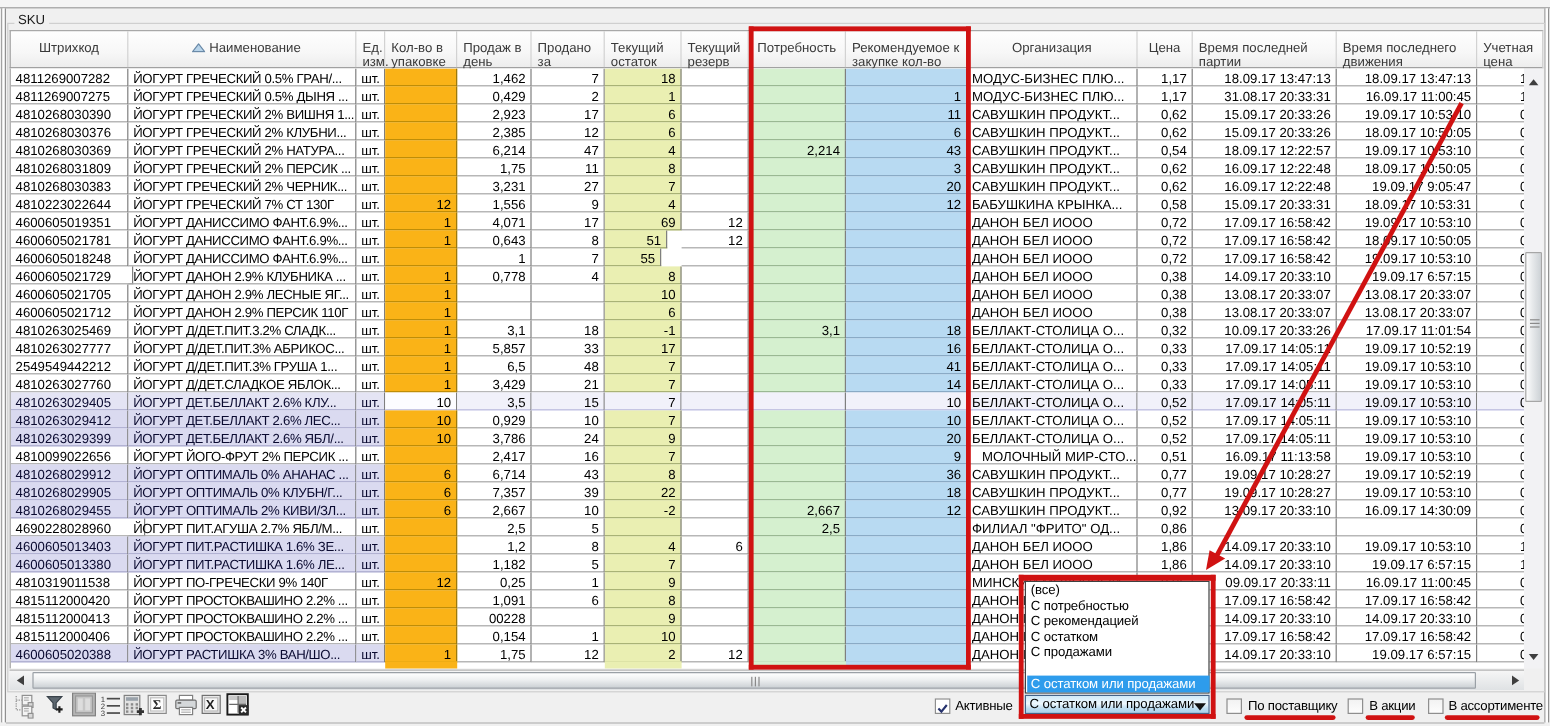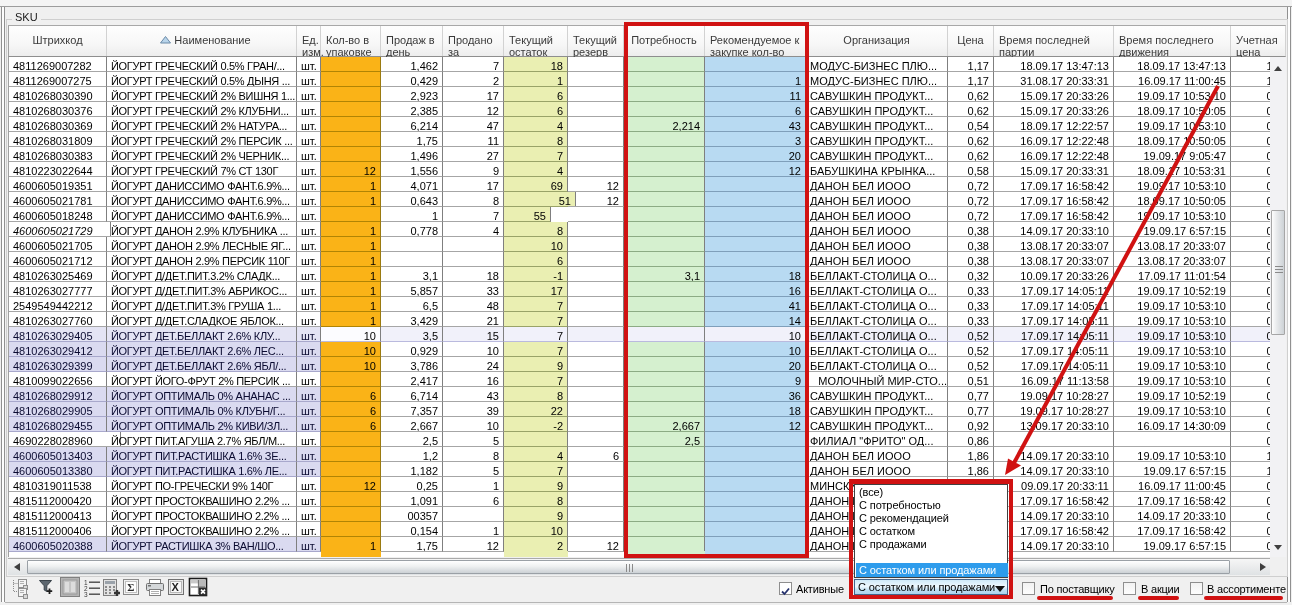--- a/index.html
+++ b/index.html
@@ -179,21 +179,21 @@
         <div class="c0 num " style="left:939px;width:46px;">0,62</div>
         <div class="c0 num " style="left:985px;width:120px;">16.09.17 12:22:48</div>
         <div class="c0 num " style="left:1105px;width:117px;">18.09.17 10:50:05</div>
         <div class="c0 num " style="left:1222px;width:60px;padding-right:2px;">0,62</div>
       </div>
 <div class="r" style="top:90px;">
         <div class="c0 txt " style="left:0px;width:98px;">4810268030383</div>
         <div class="c0 txt nm " style="left:98px;width:190px;">ЙОГУРТ ГРЕЧЕСКИЙ 2% ЧЕРНИК...</div>
         <div class="c0 txt " style="left:288px;width:24px;">шт.</div>
         <div class="c0 num orange" style="left:312px;width:60px;"></div>
-        <div class="c0 num " style="left:372px;width:62px;">1,496</div>
+        <div class="c0 num " style="left:372px;width:62px;">3,231</div>
         <div class="c0 num " style="left:434px;width:61px;">27</div>
         <div class="c0 num yellow" style="left:495px;width:64px;">7</div>
         <div class="c0 num " style="left:559px;width:56px;"></div>
         <div class="c0 num green" style="left:615px;width:81px;"></div>
         <div class="c0 num blue" style="left:696px;width:101px;">20</div>
         <div class="c0 txt " style="left:797px;width:142px;">САВУШКИН ПРОДУКТ...</div>
         <div class="c0 num " style="left:939px;width:46px;">0,62</div>
         <div class="c0 num " style="left:985px;width:120px;">16.09.17 12:22:48</div>
         <div class="c0 num " style="left:1105px;width:117px;">19.09.17 9:05:47</div>
         <div class="c0 num " style="left:1222px;width:60px;padding-right:2px;">0,62</div>
@@ -232,21 +232,21 @@
         <div class="c0 num " style="left:1105px;width:117px;">19.09.17 10:53:10</div>
         <div class="c0 num " style="left:1222px;width:60px;padding-right:2px;">0,72</div>
       </div>
 <div class="r" style="top:135px;">
         <div class="c0 txt " style="left:0px;width:98px;">4600605021781</div>
         <div class="c0 txt nm " style="left:98px;width:190px;">ЙОГУРТ ДАНИССИМО ФАНТ.6.9%...</div>
         <div class="c0 txt " style="left:288px;width:24px;">шт.</div>
         <div class="c0 num orange" style="left:312px;width:60px;">1</div>
         <div class="c0 num " style="left:372px;width:62px;">0,643</div>
         <div class="c0 num " style="left:434px;width:61px;">8</div>
-        <div class="c0 num yellow" style="left:495px;width:72px;">51</div>
+        <div class="c0 num yellow" style="left:495px;width:52px;">51</div>
         <div class="c0 num " style="left:559px;width:56px;">12</div>
         <div class="c0 num green" style="left:615px;width:81px;"></div>
         <div class="c0 num blue" style="left:696px;width:101px;"></div>
         <div class="c0 txt " style="left:797px;width:142px;">ДАНОН БЕЛ ИООО</div>
         <div class="c0 num " style="left:939px;width:46px;">0,72</div>
         <div class="c0 num " style="left:985px;width:120px;">17.09.17 16:58:42</div>
         <div class="c0 num " style="left:1105px;width:117px;">18.09.17 10:50:05</div>
         <div class="c0 num " style="left:1222px;width:60px;padding-right:2px;">0,72</div>
       </div>
 <div class="r" style="top:150px;">
@@ -260,21 +260,21 @@
         <div class="c0 num " style="left:559px;width:56px;"></div>
         <div class="c0 num green" style="left:615px;width:81px;"></div>
         <div class="c0 num blue" style="left:696px;width:101px;"></div>
         <div class="c0 txt " style="left:797px;width:142px;">ДАНОН БЕЛ ИООО</div>
         <div class="c0 num " style="left:939px;width:46px;">0,72</div>
         <div class="c0 num " style="left:985px;width:120px;">17.09.17 16:58:42</div>
         <div class="c0 num " style="left:1105px;width:117px;">19.09.17 10:53:10</div>
         <div class="c0 num " style="left:1222px;width:60px;padding-right:2px;">0,72</div>
       </div>
 <div class="r" style="top:165px;">
-        <div class="c0 txt " style="left:0px;width:102px;font-style:italic;">4600605021729</div>
+        <div class="c0 txt " style="left:0px;width:102px;">4600605021729</div>
         <div class="c0 txt nm " style="left:98px;width:190px;">ЙОГУРТ ДАНОН 2.9% КЛУБНИКА ...</div>
         <div class="c0 txt " style="left:288px;width:24px;">шт.</div>
         <div class="c0 num orange" style="left:312px;width:60px;">1</div>
         <div class="c0 num " style="left:372px;width:62px;">0,778</div>
         <div class="c0 num " style="left:434px;width:61px;">4</div>
         <div class="c0 num yellow" style="left:495px;width:64px;">8</div>
         <div class="c0 num " style="left:559px;width:56px;"></div>
         <div class="c0 num green" style="left:615px;width:81px;"></div>
         <div class="c0 num blue" style="left:696px;width:101px;"></div>
         <div class="c0 txt " style="left:797px;width:142px;">ДАНОН БЕЛ ИООО</div>
@@ -587,21 +587,21 @@
         <div class="c0 num " style="left:939px;width:46px;">0,72</div>
         <div class="c0 num " style="left:985px;width:120px;">17.09.17 16:58:42</div>
         <div class="c0 num " style="left:1105px;width:117px;">17.09.17 16:58:42</div>
         <div class="c0 num " style="left:1222px;width:60px;padding-right:2px;">0,72</div>
       </div>
 <div class="r" style="top:450px;">
         <div class="c0 txt " style="left:0px;width:98px;">4815112000413</div>
         <div class="c0 txt nm " style="left:98px;width:190px;">ЙОГУРТ ПРОСТОКВАШИНО 2.2% ...</div>
         <div class="c0 txt " style="left:288px;width:24px;">шт.</div>
         <div class="c0 num orange" style="left:312px;width:60px;"></div>
-        <div class="c0 num " style="left:372px;width:62px;">00357</div>
+        <div class="c0 num " style="left:372px;width:62px;">00228</div>
         <div class="c0 num " style="left:434px;width:61px;"></div>
         <div class="c0 num yellow" style="left:495px;width:64px;">9</div>
         <div class="c0 num " style="left:559px;width:56px;"></div>
         <div class="c0 num green" style="left:615px;width:81px;"></div>
         <div class="c0 num blue" style="left:696px;width:101px;"></div>
         <div class="c0 txt " style="left:797px;width:142px;">ДАНОН БЕЛ ИООО</div>
         <div class="c0 num " style="left:939px;width:46px;">0,38</div>
         <div class="c0 num " style="left:985px;width:120px;">14.09.17 20:33:10</div>
         <div class="c0 num " style="left:1105px;width:117px;">14.09.17 20:33:10</div>
         <div class="c0 num " style="left:1222px;width:60px;padding-right:2px;">0,38</div>

